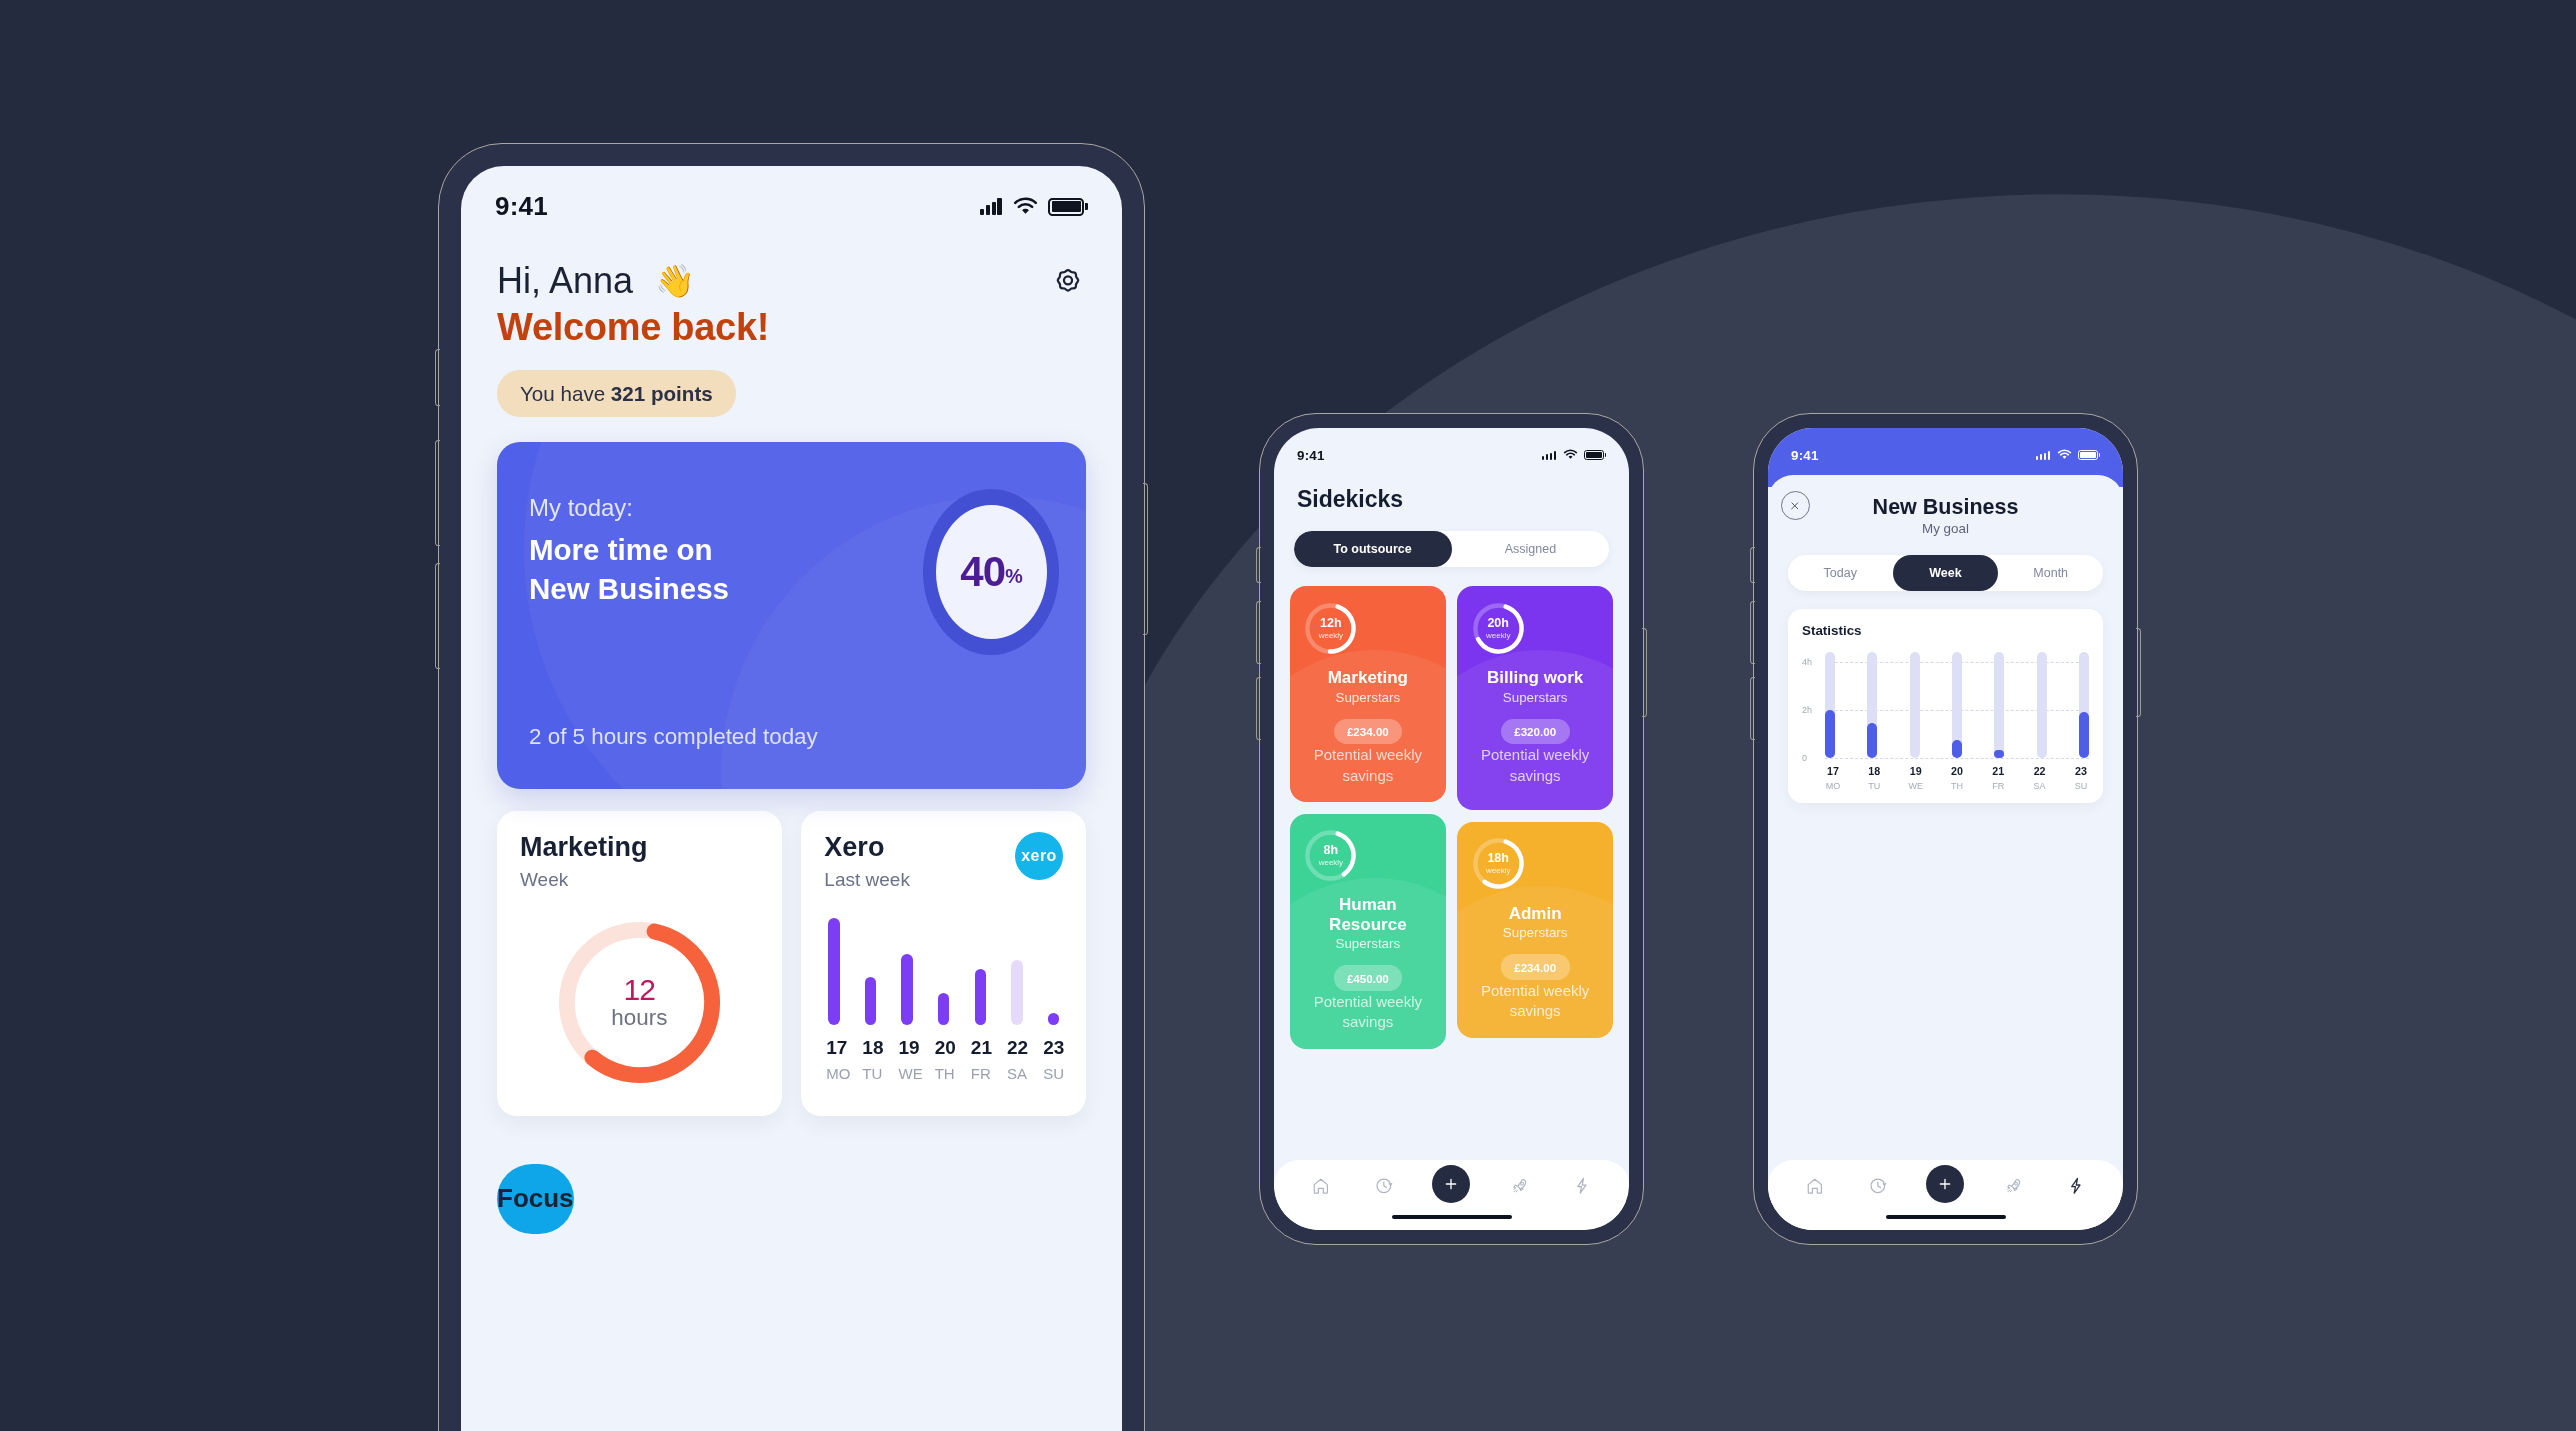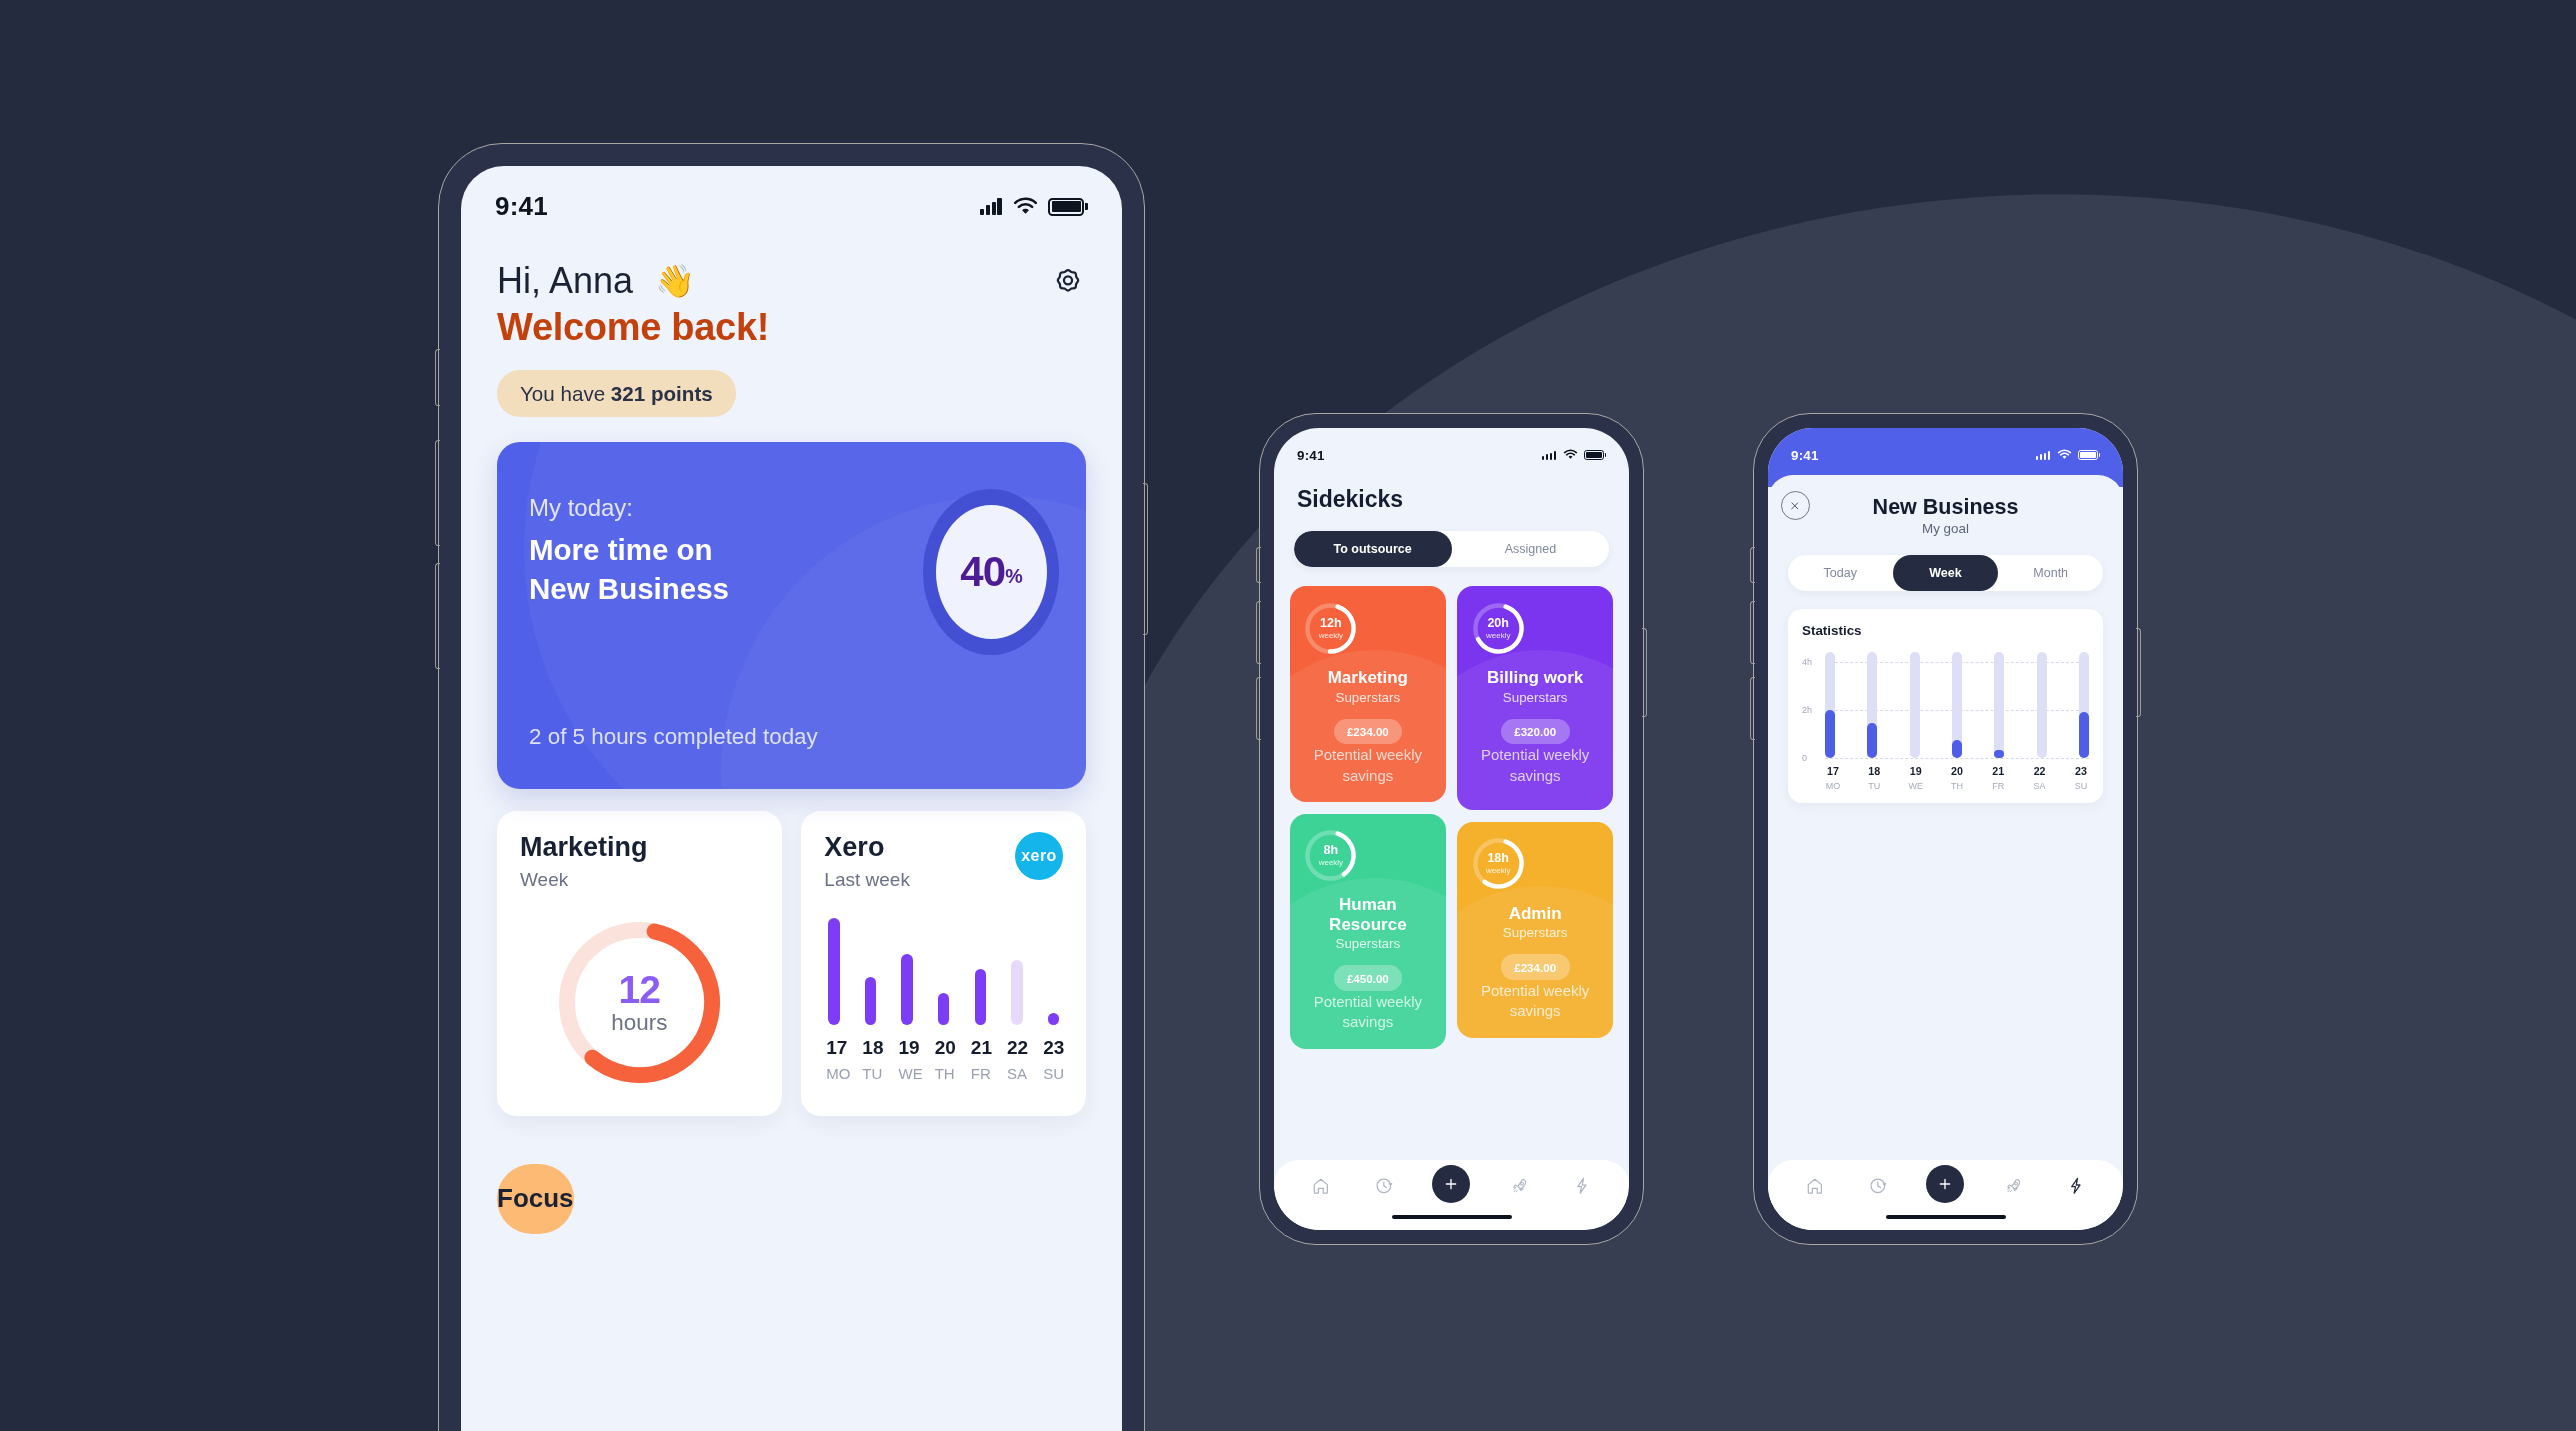--- a/index.html
+++ b/index.html
@@ -135,39 +135,39 @@
     box-shadow:0 7.2px 19.7px rgba(40,50,90,.06);
   }
   .statcard h3{ font-size:27px; font-weight:bold; color:#182034; }
   .statcard .sub{ font-size:19px; color:#6B7285; margin-top:5.4px; }
   .donut-wrap{ display:flex; justify-content:center; margin-top:23px; }
   .donut{ position:relative; width:177px; height:177px; }
   .donut .ctr{
     position:absolute; inset:0; display:flex; flex-direction:column;
     align-items:center; justify-content:center;
   }
-  .donut .num{ font-size:39px; font-weight:bold; color:#8b5cf6; letter-spacing:-0.9px; }
+  .donut .num{ font-size:30px; font-weight:normal; color:#be185d; letter-spacing:-0.9px; }
   .donut .unit{ font-size:22.4px; color:#6B7285; margin-top:-1.8px; }
 
   .xero-head{ display:flex; justify-content:space-between; align-items:flex-start; }
   .xero-logo{
     width:48px; height:48px; border-radius:50%; background:#13B5EA;
     display:flex; align-items:center; justify-content:center;
     color:#fff; font-size:16px; font-weight:bold; letter-spacing:0.4px;
   }
   .bars-chart{ display:flex; align-items:flex-end; justify-content:space-between; height:107px; margin-top:27px; padding:0 3.6px; }
   .bars-chart .b{ width:11.6px; border-radius:6.3px; }
   .bars-labels{ display:flex; justify-content:space-between; margin-top:12.5px; padding:0 1.8px; }
   .bars-labels .col{ width:18px; text-align:center; }
   .bars-labels .d{ font-size:19px; font-weight:bold; color:#141C2E; }
   .bars-labels .w{ font-size:15px; color:#9AA0B0; margin-top:5.4px; }
 
   .focus-btn{
     display:block; margin:48px 36px 0 36px; height:70px;
-    background:#fdba74; border:none; border-radius:35px;
+    background:#0ea5e9; border:none; border-radius:35px;
     font-size:26px; font-weight:bold; color:#1B2233;
     font-family:"Liberation Sans", sans-serif; cursor:pointer;
   }
 
   
   #phone-2 .statusbar{ margin:19.7px 23px 0 23px; font-size:13.4px; }
   #phone-3 .statusbar{ margin:19.7px 23px 0 23px; font-size:13.4px; }
 
   .p2-title{ margin:23px 0 0 23px; font-size:23px; font-weight:bold; color:#151D30; }
   .seg{

